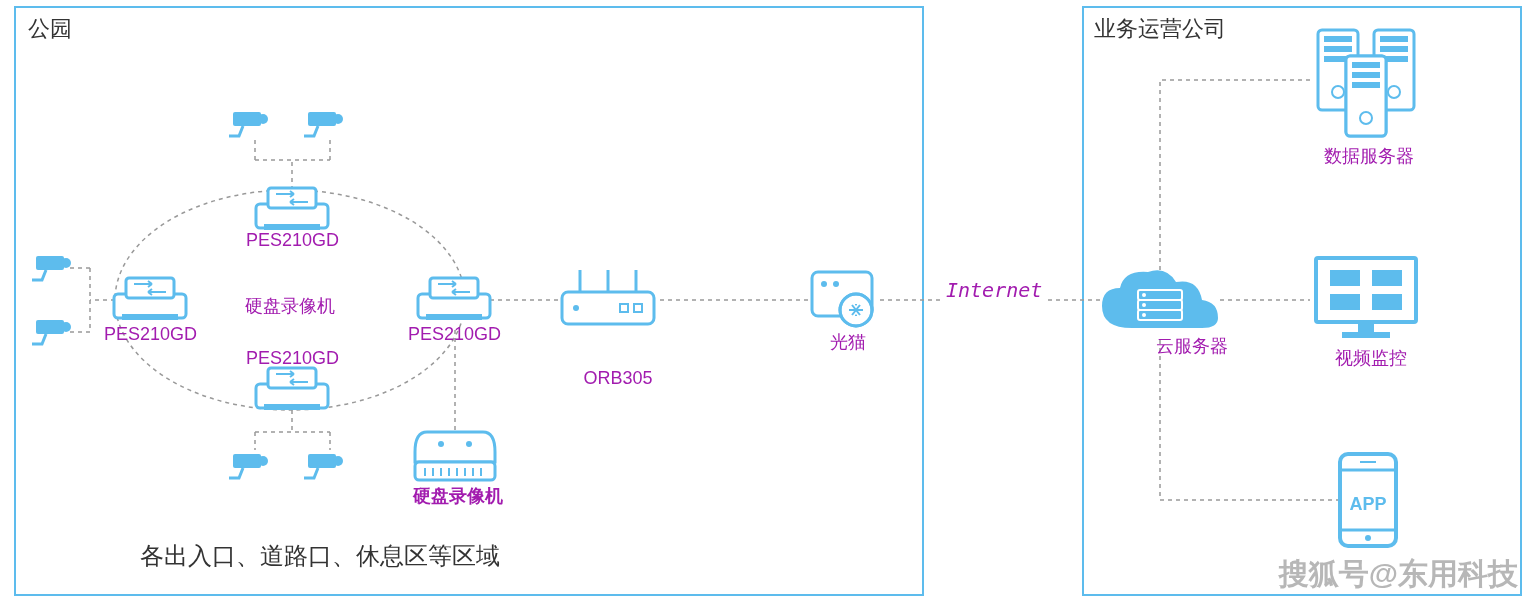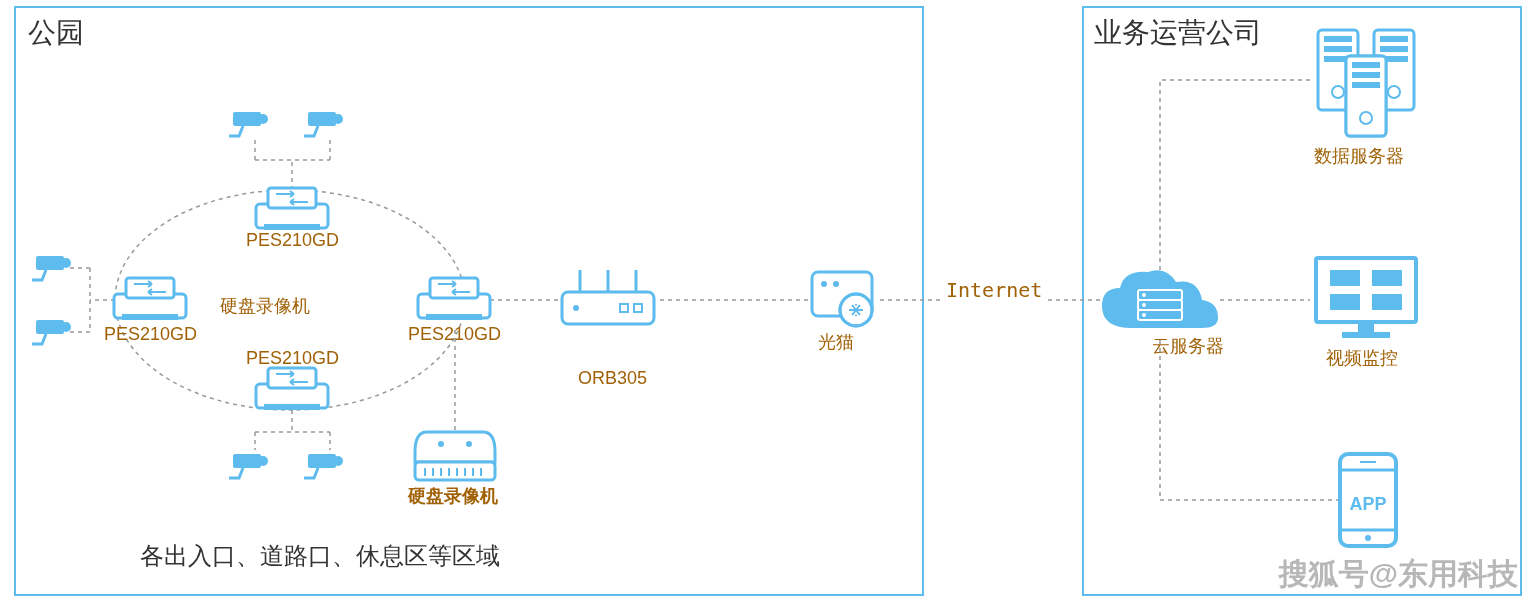--- a/index.html
+++ b/index.html
@@ -12,26 +12,27 @@
     background: #fff;
     position: relative;
   }
   .box {
     position: absolute;
     border: 2px solid #5DBCED;
   }
   .label {
     position: absolute;
     color: #333;
-    font-size: 28px;
+    font-size: 22px;
   }
   .small-label {
     position: absolute;
-    color: #a16207;
+    color: #a21caf;
     font-size: 18px;
+    text-align: center;
   }
   svg.conn {
     position: absolute;
     top: 0;
     left: 0;
     width: 1538px;
     height: 600px;
     pointer-events: none;
   }
   .watermark {
@@ -200,19 +201,19 @@
 <div class="small-label" style="left:246px; top:348px; width:92px;">PES210GD</div>
 <div class="small-label" style="left:104px; top:324px; width:92px;">PES210GD</div>
 <div class="small-label" style="left:408px; top:324px; width:92px;">PES210GD</div>
 
 <div class="small-label" style="left:578px; top:330px; width:80px;margin-top:38px;">ORB305</div>
 <div class="small-label" style="left:818px; top:330px; width:60px;">光猫</div>
 <div class="small-label" style="left:408px; top:484px; width:100px;font-weight:bold;">硬盘录像机</div>
 
 <div class="label" style="left:140px; top:540px; font-size:24px;">各出入口、道路口、休息区等区域</div>
 
-<div class="small-label" style="left:942px; top:278px; font-family:monospace; font-size:20px; background:#fff; padding:0 4px;">Internet</div>
+<div class="small-label" style="left:942px; top:278px; font-family:monospace; font-size:20px; background:#fff; padding:0 4px;font-style:italic;">Internet</div>
 
 <div class="small-label" style="left:1152px; top:334px; width:80px;">云服务器</div>
 <div class="small-label" style="left:1314px; top:144px; width:110px;">数据服务器</div>
 <div class="small-label" style="left:1326px; top:346px; width:90px;">视频监控</div>
 
 <div class="watermark">搜狐号@东用科技</div>
 
 </body></html>

